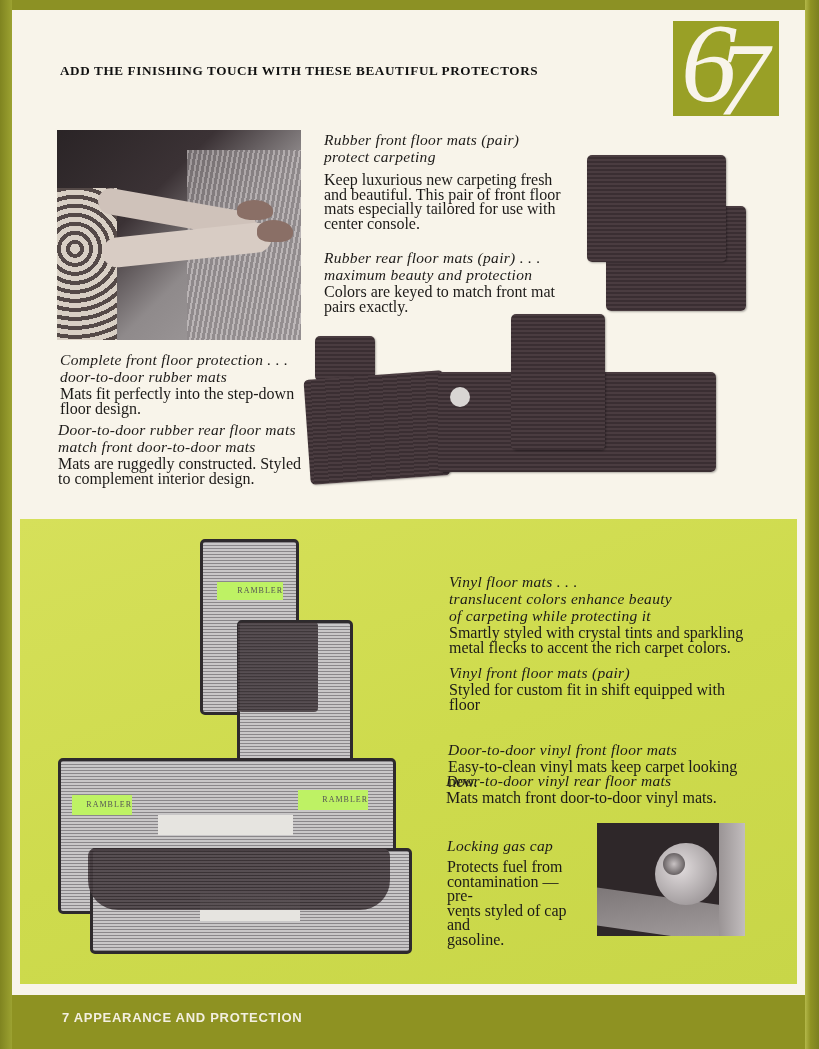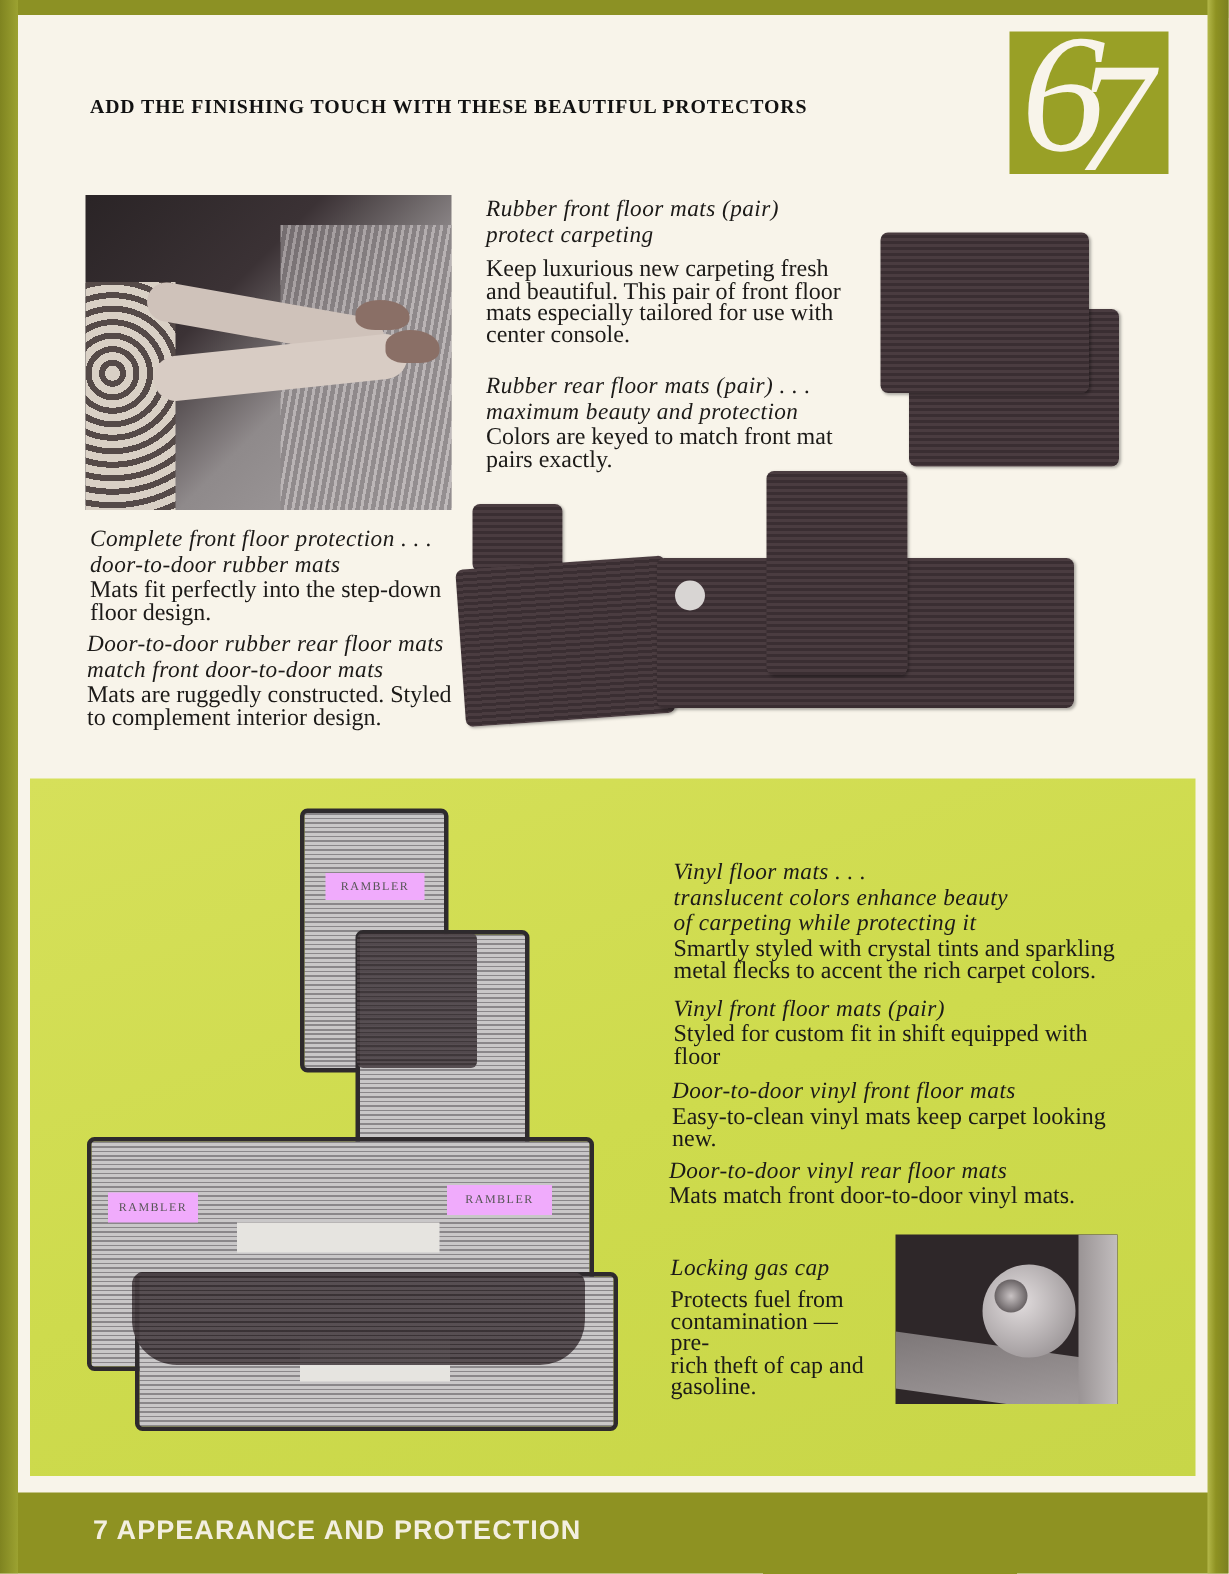--- a/index.html
+++ b/index.html
@@ -7,29 +7,29 @@
     .page-top { position:absolute; left:0; top:0; width:819px; height:12px; background:#8c9124; }
     .paper { position:absolute; left:12px; top:10px; width:795px; height:985px; background:#f8f4ea; }
     .spine-left { position:absolute; left:0; top:0; width:12px; height:1049px; background:linear-gradient(to right,#7f8420,#9ca231); }
     .spine-right { position:absolute; right:0; top:0; width:14px; height:1049px; background:linear-gradient(to right,#b4b849,#8e9222 40%,#7b8020); }
     .headline { position:absolute; left:60px; top:63px; font-family:Liberation Serif, serif; font-weight:bold; font-size:13.2px; letter-spacing:0.6px; color:#111; }
     .badge { position:absolute; left:673px; top:21px; width:106px; height:95px; background:#99a026; overflow:hidden; }
     .badge .six, .badge .seven { position:absolute; font-family:"Liberation Serif", serif; color:#f8f4ea; font-style:italic; }
     .badge .six { left:8px; top:-14px; font-size:112px; line-height:1; }
     .badge .seven { left:44px; top:6px; font-size:104px; line-height:1; }
     .green-panel { position:absolute; left:20px; top:519px; width:777px; height:465px; background:linear-gradient(160deg,#d6e05a,#cedb4d 50%,#c8d648); }
-    .footer-text { position:absolute; left:62px; top:1010px; font-family:"Liberation Sans", sans-serif; font-weight:bold; font-size:18px; letter-spacing:0.7px; color:#f3efe0; }
+    .footer-text { position:absolute; left:62px; top:1010px; font-family:"Liberation Sans", sans-serif; font-weight:bold; font-size:13px; letter-spacing:0.7px; color:#f3efe0; }
     .item { position:absolute; color:#1c1a18; }
     .item .ttl { font-style:italic; font-size:15.5px; line-height:17px; letter-spacing:0.3px; }
     .item .desc { font-size:16px; line-height:14.5px; margin-top:2px; }
     .photo { position:absolute; overflow:hidden; }
     .dark-mat { position:absolute; background:repeating-linear-gradient(to bottom,#4a3c40 0 2px,#3a2e32 2px 4px); border-radius:5px; box-shadow:1px 1px 2px rgba(0,0,0,0.3); }
     .gray-mat { position:absolute; background:repeating-linear-gradient(to bottom,#8a878a 0 1px,#c9c7c8 1px 3px); border:3px solid #2e2a2d; border-radius:5px; }
     .tint-mat { position:absolute; background:repeating-linear-gradient(to bottom,#332b2e 0 1px,#4d4448 1px 3px); opacity:0.92; border-radius:4px; }
-    .label-plate { position:absolute; background:#f0abfc; font-family:"Liberation Serif", serif; font-size:8px; letter-spacing:1px; color:#555; text-align:center; }
+    .label-plate { position:absolute; background:#bef264; font-family:"Liberation Serif", serif; font-size:8px; letter-spacing:1px; color:#555; text-align:right; }
   </style>
 </head>
 <body>
 
 <div class="page-top"></div>
 <div class="paper"></div>
 <div class="spine-left"></div>
 <div class="spine-right"></div>
 
 <div class="headline">ADD THE FINISHING TOUCH WITH THESE BEAUTIFUL PROTECTORS</div>
@@ -109,30 +109,30 @@
   <div class="ttl">Vinyl floor mats . . .</div>
   <div class="ttl">translucent colors enhance beauty</div>
   <div class="ttl">of carpeting while protecting it</div>
   <div class="desc">Smartly styled with crystal tints and sparkling</div>
   <div class="desc" style="margin-top:0;">metal flecks to accent the rich carpet colors.</div>
 </div>
 <div class="item" style="left:449px;top:664px;width:310px;">
   <div class="ttl">Vinyl front floor mats (pair)</div>
   <div class="desc">Styled for custom fit in shift equipped with floor</div>
 </div>
-<div class="item" style="left:448px;top:719px;width:310px;">
+<div class="item" style="left:448px;top:741px;width:310px;">
   <div class="ttl">Door-to-door vinyl front floor mats</div>
   <div class="desc">Easy-to-clean vinyl mats keep carpet looking</div>
   <div class="desc" style="margin-top:0;">new.</div>
 </div>
 <div class="item" style="left:446px;top:772px;width:310px;">
   <div class="ttl">Door-to-door vinyl rear floor mats</div>
   <div class="desc">Mats match front door-to-door vinyl mats.</div>
 </div>
 <div class="item" style="left:447px;top:837px;width:140px;">
   <div class="ttl">Locking gas cap</div>
   <div class="desc" style="margin-top:6px;">Protects fuel from</div>
   <div class="desc" style="margin-top:0;">contamination — pre-</div>
-  <div class="desc" style="margin-top:0;">rich theft of cap and</div>
+  <div class="desc" style="margin-top:0;">vents styled of cap and</div>
   <div class="desc" style="margin-top:0;">gasoline.</div>
 </div>
 
 <div class="footer-text">7 APPEARANCE AND PROTECTION</div>
 
 </body></html>

